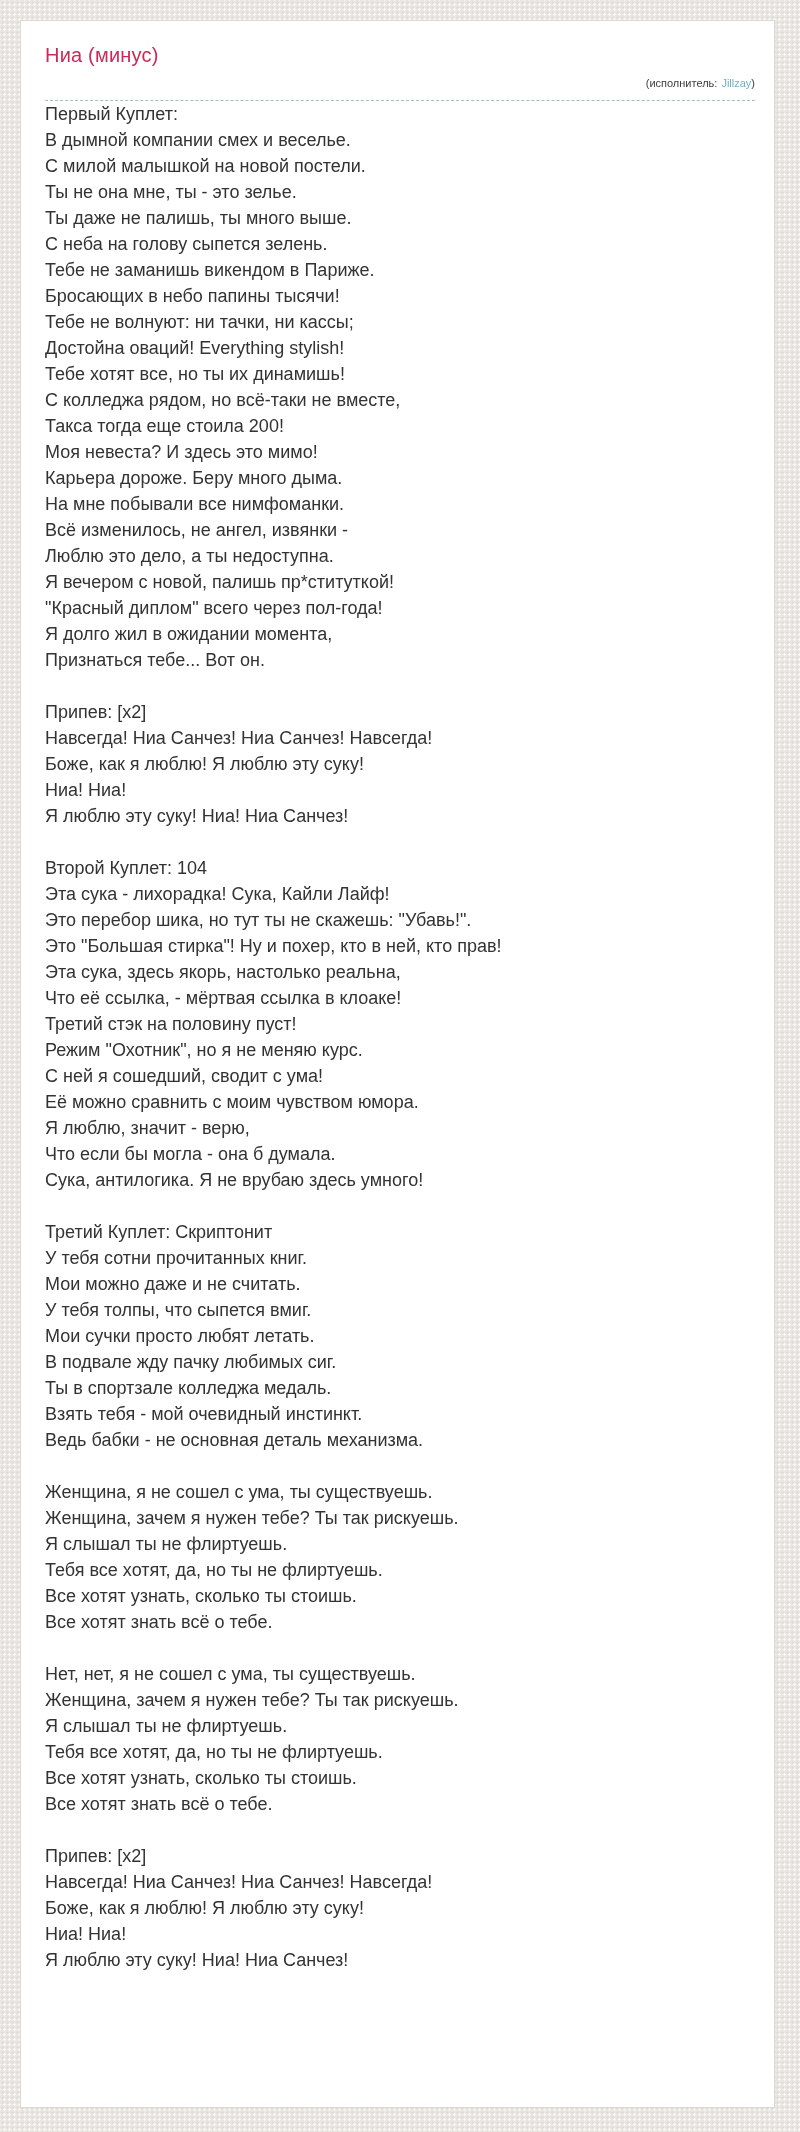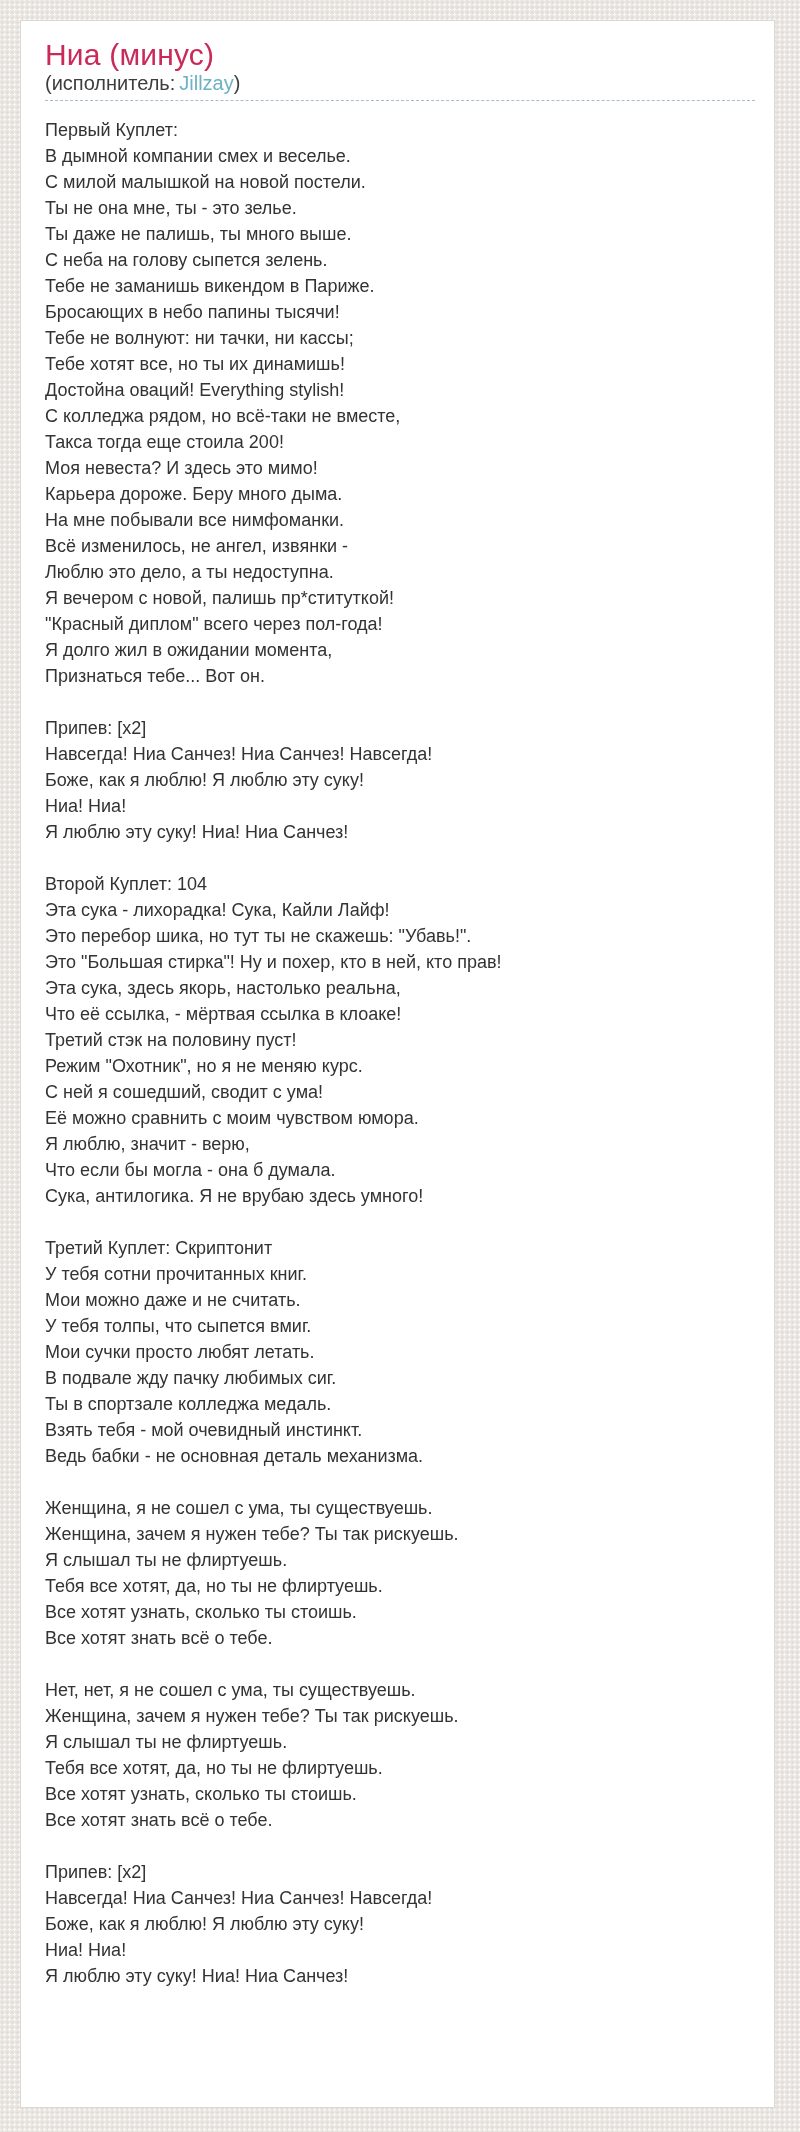--- a/index.html
+++ b/index.html
@@ -28,44 +28,44 @@
     border: 1px solid #dcd9d4;
     box-shadow: 0 1px 2px rgba(0,0,0,0.04);
     box-sizing: border-box;
     overflow: hidden;
   }
   .card-inner {
     padding: 16px 19px 0 24px;
   }
   .page-title {
     margin: 0;
-    font-size: 30px;
+    font-size: 20px;
     line-height: 36px;
     font-weight: normal;
     color: #c92a58;
     letter-spacing: 0.2px;
   }
   .artist-line {
-    font-size: 20px;
+    font-size: 11px;
     line-height: 21px;
     color: #3d3d3d;
+    text-align: right;
   }
   .artist-link {
     color: #6cb1c4;
     text-decoration: none;
     margin-left: 4px;
     cursor: pointer;
   }
   .separator {
     border-bottom: 1px dashed #a5bdcc;
     height: 0;
     margin-top: 6px;
   }
   .lyrics {
-    margin-top: 16px;
     font-size: 18px;
     line-height: 26px;
     color: #333333;
   }
   .lyrics-line {
     white-space: pre;
     min-height: 26px;
   }
 </style>
 </head>
@@ -81,22 +81,22 @@
     <div class="lyrics" id="lyrics">
         <div class="lyrics-line">Первый Куплет:</div>
         <div class="lyrics-line">В дымной компании смех и веселье.</div>
         <div class="lyrics-line">С милой малышкой на новой постели.</div>
         <div class="lyrics-line">Ты не она мне, ты - это зелье.</div>
         <div class="lyrics-line">Ты даже не палишь, ты много выше.</div>
         <div class="lyrics-line">С неба на голову сыпется зелень.</div>
         <div class="lyrics-line">Тебе не заманишь викендом в Париже.</div>
         <div class="lyrics-line">Бросающих в небо папины тысячи!</div>
         <div class="lyrics-line">Тебе не волнуют: ни тачки, ни кассы;</div>
+        <div class="lyrics-line">Достойна оваций! Everything stylish!</div>
         <div class="lyrics-line">Тебе хотят все, но ты их динамишь!</div>
-        <div class="lyrics-line">Достойна оваций! Everything stylish!</div>
         <div class="lyrics-line">С колледжа рядом, но всё-таки не вместе,</div>
         <div class="lyrics-line">Такса тогда еще стоила 200!</div>
         <div class="lyrics-line">Моя невеста? И здесь это мимо!</div>
         <div class="lyrics-line">Карьера дороже. Беру много дыма.</div>
         <div class="lyrics-line">На мне побывали все нимфоманки.</div>
         <div class="lyrics-line">Всё изменилось, не ангел, извянки -</div>
         <div class="lyrics-line">Люблю это дело, а ты недоступна.</div>
         <div class="lyrics-line">Я вечером с новой, палишь пр*ституткой!</div>
         <div class="lyrics-line">"Красный диплом" всего через пол-года!</div>
         <div class="lyrics-line">Я долго жил в ожидании момента,</div>

